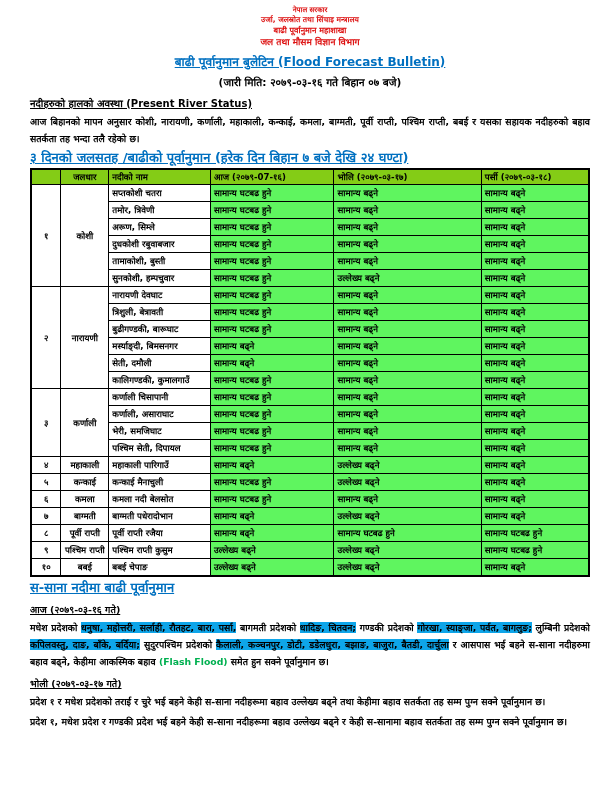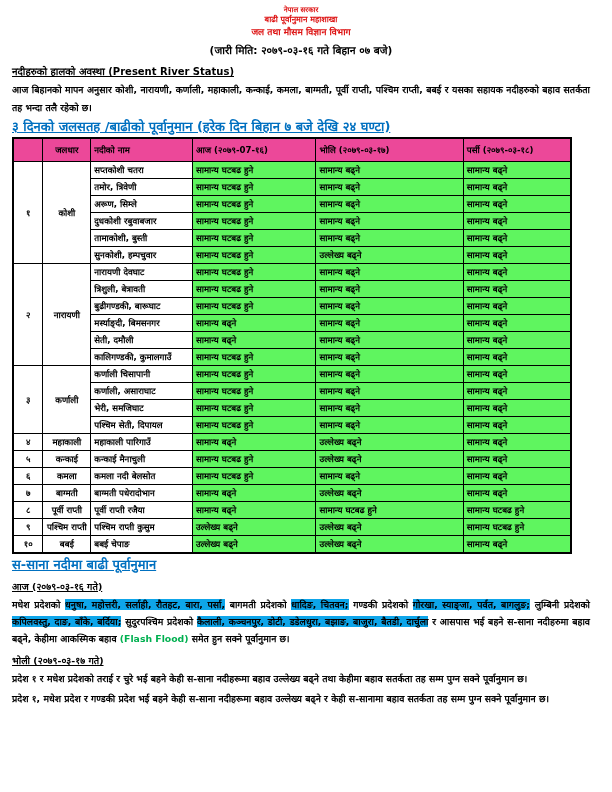--- a/index.html
+++ b/index.html
@@ -1,52 +1,54 @@
 <!DOCTYPE html>
 <html><head>
 <meta charset="utf-8">
 <style>
   *{margin:0;padding:0;box-sizing:border-box}
   html,body{background:#fff}
   body{width:612px;height:792px;font-family:"DejaVu Sans",sans-serif;color:#000}
-  .page{width:612px;height:792px;padding:6px 22px 0 12px;overflow:hidden;background:#fff}
+  .page{width:612px;height:792px;padding:6px 22px 0 30px;overflow:hidden;background:#fff}
   .center{text-align:center}
   .red{color:#dd1111}
   .org-line{font-weight:bold;line-height:1.35}
   .org-1{font-size:7px}
   .org-2{font-size:7.5px}
   .org-3{font-size:9px}
   .org-4{font-size:8px}
   .title{font-size:12px;font-weight:bold;color:#0070c0;text-decoration:underline;margin-top:4px}
   .issue-date{font-size:10.5px;font-weight:bold;margin-top:5px}
   .sec-head{font-size:10px;font-weight:bold;text-decoration:underline;margin-top:7px;display:inline-block}
   .body-text{font-size:9.3px;font-weight:bold;line-height:1.85;text-align:justify;margin-top:2px}
   .blue-head{color:#0070c0;font-size:13px;font-weight:bold;text-decoration:underline;margin-top:1px;display:block}
   .sub-label{font-size:9.5px;font-weight:bold;text-decoration:underline;margin-top:2px;display:inline-block}
   table{border-collapse:collapse;width:560px;margin-top:2px;border:2px solid #000}
   th,td{border:1px solid #000;font-size:8.6px;font-weight:bold;padding:1px 3px;vertical-align:middle;line-height:1.2}
-  thead th{height:24px;text-align:left;background:#ec4899}
+  thead th{height:16px;text-align:left;background:#84cc16}
   th.c-sn,td.sn-cell{text-align:center}
   th.c-basin{text-align:center}
   td{height:17px}
   td.basin-cell{text-align:center}
   td.fc-cell{background:#5ff55f}
   .hl{background:#0ea5e9}
   .green-text{color:#00b050}
   .mt2{margin-top:2px}
 </style>
 </head>
 <body>
 
 <div class="page">
 
   <div class="center">
     <div class="org-line org-1 red">नेपाल सरकार</div>
+    <div class="org-line org-2 red">उर्जा, जलस्रोत तथा सिंचाइ मन्त्रालय</div>
     <div class="org-line org-4 red">बाढी पूर्वानुमान महाशाखा</div>
     <div class="org-line org-3 red">जल तथा मौसम विज्ञान विभाग</div>
+    <div class="title">बाढी पूर्वानुमान बुलेटिन (Flood Forecast Bulletin)</div>
     <div class="issue-date">(जारी मिति: २०७९-०३-१६ गते बिहान ०७ बजे)</div>
   </div>
 
   <div>
     <span class="sec-head">नदीहरुको हालको अवस्था (Present River Status)</span>
     <div class="body-text">आज बिहानको मापन अनुसार कोशी, नारायणी, कर्णाली, महाकाली, कन्काई, कमला, बाग्मती, पूर्वी राप्ती, पश्चिम राप्ती, बबई र यसका सहायक नदीहरुको बहाव सतर्कता तह भन्दा तलै रहेको छ।</div>
   </div>
 
   <span class="blue-head">३ दिनको जलसतह /बाढीको पूर्वानुमान  (हरेक दिन बिहान ७ बजे देखि २४ घण्टा)</span>
 

